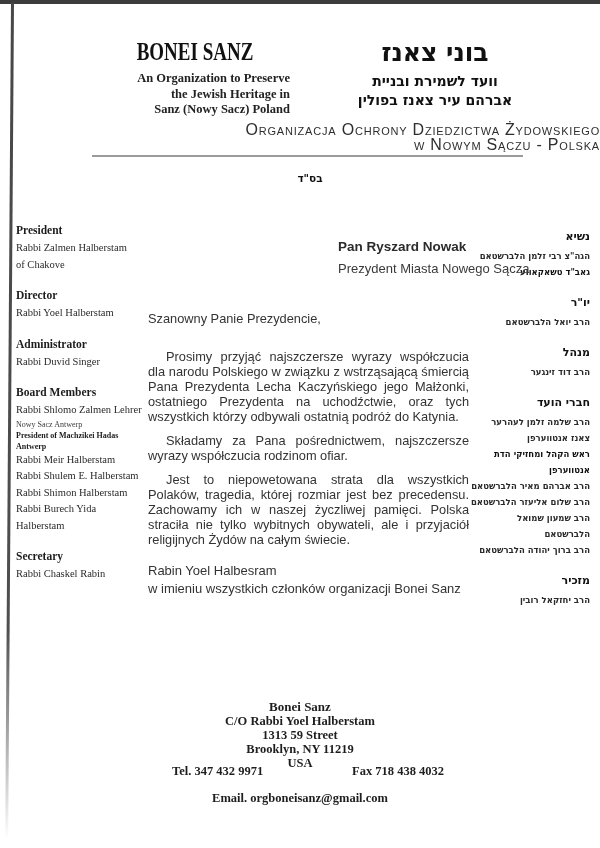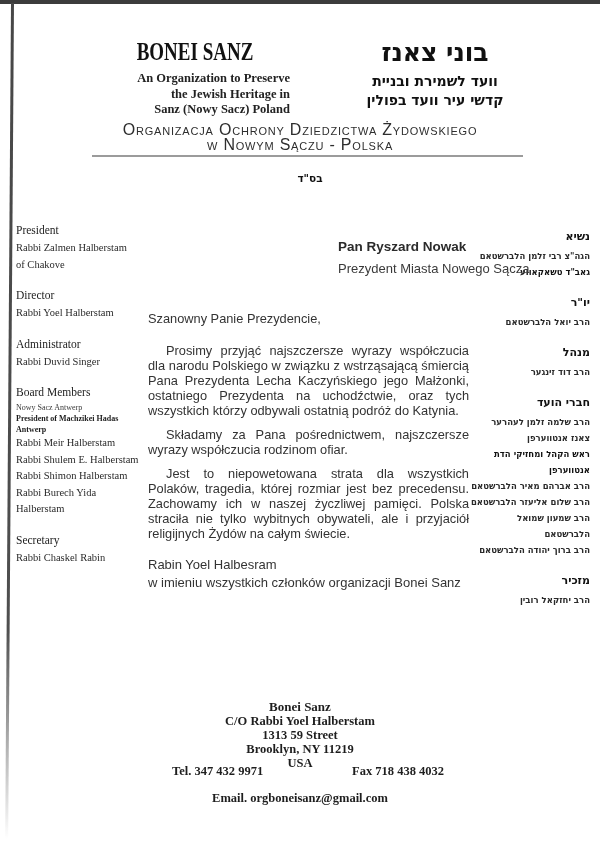--- a/index.html
+++ b/index.html
@@ -21,50 +21,50 @@
   .org-name-en {
     font-size:25px; font-weight:bold; letter-spacing:0px; color:#111;
     transform:scaleX(0.76); transform-origin:center; white-space:nowrap; line-height:24px;
   }
   .tagline-en { margin-top:7px; font-size:12.5px; font-weight:bold; line-height:15.5px; color:#222;text-align:right; }
 
   .head-he { position:absolute; left:355px; top:40px; width:160px; text-align:center; direction:rtl; font-family:"DejaVu Sans", sans-serif; }
   .org-name-he { font-size:25px; font-weight:bold; line-height:26px; color:#111; }
   .tagline-he { margin-top:6px; font-size:14px; font-weight:bold; line-height:19px; color:#111; }
 
-  .head-pl { position:absolute; left:0; right:0; top:122px; text-align:center;
+  .head-pl { position:absolute; left:0; right:0; top:122px; text-align:right;
     font-family:"Liberation Sans", sans-serif; font-variant:small-caps;
     font-size:16px; line-height:15px; letter-spacing:0.8px; color:#2e2e2e; }
   .rule { position:absolute; left:92px; top:155px; width:431px; height:2px; background:#9b9b9b; }
   .bsd { position:absolute; left:0; right:0; top:172px; text-align:center;
     font-family:"DejaVu Sans", sans-serif; font-size:10.5px; font-weight:bold; color:#111; padding-left:20px; }
 
   
   .officers-en { position:absolute; left:16px; top:222px; width:128px; }
   .officers-en .officer-section { margin-bottom:14px; }
-  .officers-en .officer-title { font-size:11.5px; font-weight:normal; line-height:16px; margin-bottom:2px; color:#1c1c1c; }
+  .officers-en .officer-title { font-size:11.5px; font-weight:bold; line-height:16px; margin-bottom:2px; color:#1c1c1c; }
   .officers-en .officer-line.name { font-size:10.5px; line-height:16.5px; color:#2a2a2a; }
   .officers-en .officer-line.small { font-size:8px; line-height:11px; color:#3a3a3a; }
   .officers-en .officer-line.small-bold { font-size:8px; line-height:11px; font-weight:bold; color:#1c1c1c; }
 
   .officers-he { position:absolute; right:10px; top:220px; width:120px; text-align:right; direction:rtl;
     font-family:"DejaVu Sans", sans-serif; }
   .officers-he .officer-section { margin-bottom:15px;margin-top:9px; }
   .officers-he .officer-title { font-size:11px; font-weight:bold; line-height:16px; margin-bottom:3px; color:#111; }
   .officers-he .officer-line.name { font-size:8.5px; font-weight:600; line-height:16px; color:#2a2a2a; }
   .officers-he .officer-line.bold { font-size:8.5px; font-weight:bold; line-height:16px; color:#111; }
 
   
   .recipient { position:absolute; left:296px; top:238px; font-family:"Liberation Sans", sans-serif;margin-left:42px; }
   .recipient-name { font-size:13.5px; font-weight:bold; color:#2b2b2b; line-height:18px; }
   .recipient-title { font-size:13px; color:#3a3a3a; line-height:26px; }
 
   .letter-body { position:absolute; left:148px; top:311px; width:324px;
     font-family:"Liberation Sans", sans-serif; font-size:12.8px; color:#333; }
-  .salutation { line-height:16px; margin-bottom:16px; }
+  .salutation { line-height:16px; margin-bottom:22px; }
   .para { margin:0 3px 9px 0; text-align:justify; text-indent:18px; line-height:15px; }
   .signature { margin-top:15px; line-height:18px; }
   .signature-name { font-size:13px; color:#333; }
   .signature-role { font-size:13px; color:#333; }
 
   
   .footer { position:absolute; left:0; right:0; top:700px; text-align:center;
     font-family:"Liberation Serif", serif; font-weight:bold; color:#1e1e1e; }
   .footer-line { font-size:12.5px; line-height:14px; }
   .footer-line.first { font-size:13px; }
@@ -86,21 +86,21 @@
       <div>An Organization to Preserve</div>
       <div>the Jewish Heritage in</div>
       <div>Sanz (Nowy Sacz) Poland</div>
     </div>
   </header>
 
   <header class="head-he">
     <div class="org-name-he">בוני צאנז</div>
     <div class="tagline-he">
       <div>וועד לשמירת ובניית</div>
-      <div>קדשי עיר וועד בפולין</div>
+      <div>אברהם עיר צאנז בפולין</div>
     </div>
   </header>
 
   <div class="head-pl">
     <div>Organizacja Ochrony Dziedzictwa Żydowskiego</div>
     <div>w Nowym Sączu - Polska</div>
   </div>
   <div class="rule"></div>
 
   <div class="bsd">בס"ד</div>
@@ -114,20 +114,21 @@
       <div class="officer-section">
         <div class="officer-title">Director</div>
         <div class="officer-line name">Rabbi Yoel Halberstam</div>
       </div>
       <div class="officer-section">
         <div class="officer-title">Administrator</div>
         <div class="officer-line name">Rabbi Duvid Singer</div>
       </div>
       <div class="officer-section">
         <div class="officer-title">Board Members</div>
+        <div class="officer-line name">Rabbi Shlomo Zalmen Lehrer</div>
         <div class="officer-line small">Nowy Sacz Antwerp</div>
         <div class="officer-line small-bold">President of Machzikei Hadas</div>
         <div class="officer-line small-bold">Antwerp</div>
         <div class="officer-line name">Rabbi Meir Halberstam</div>
         <div class="officer-line name">Rabbi Shulem E. Halberstam</div>
         <div class="officer-line name">Rabbi Shimon Halberstam</div>
         <div class="officer-line name">Rabbi Burech Yida Halberstam</div>
       </div>
       <div class="officer-section">
         <div class="officer-title">Secretary</div>

